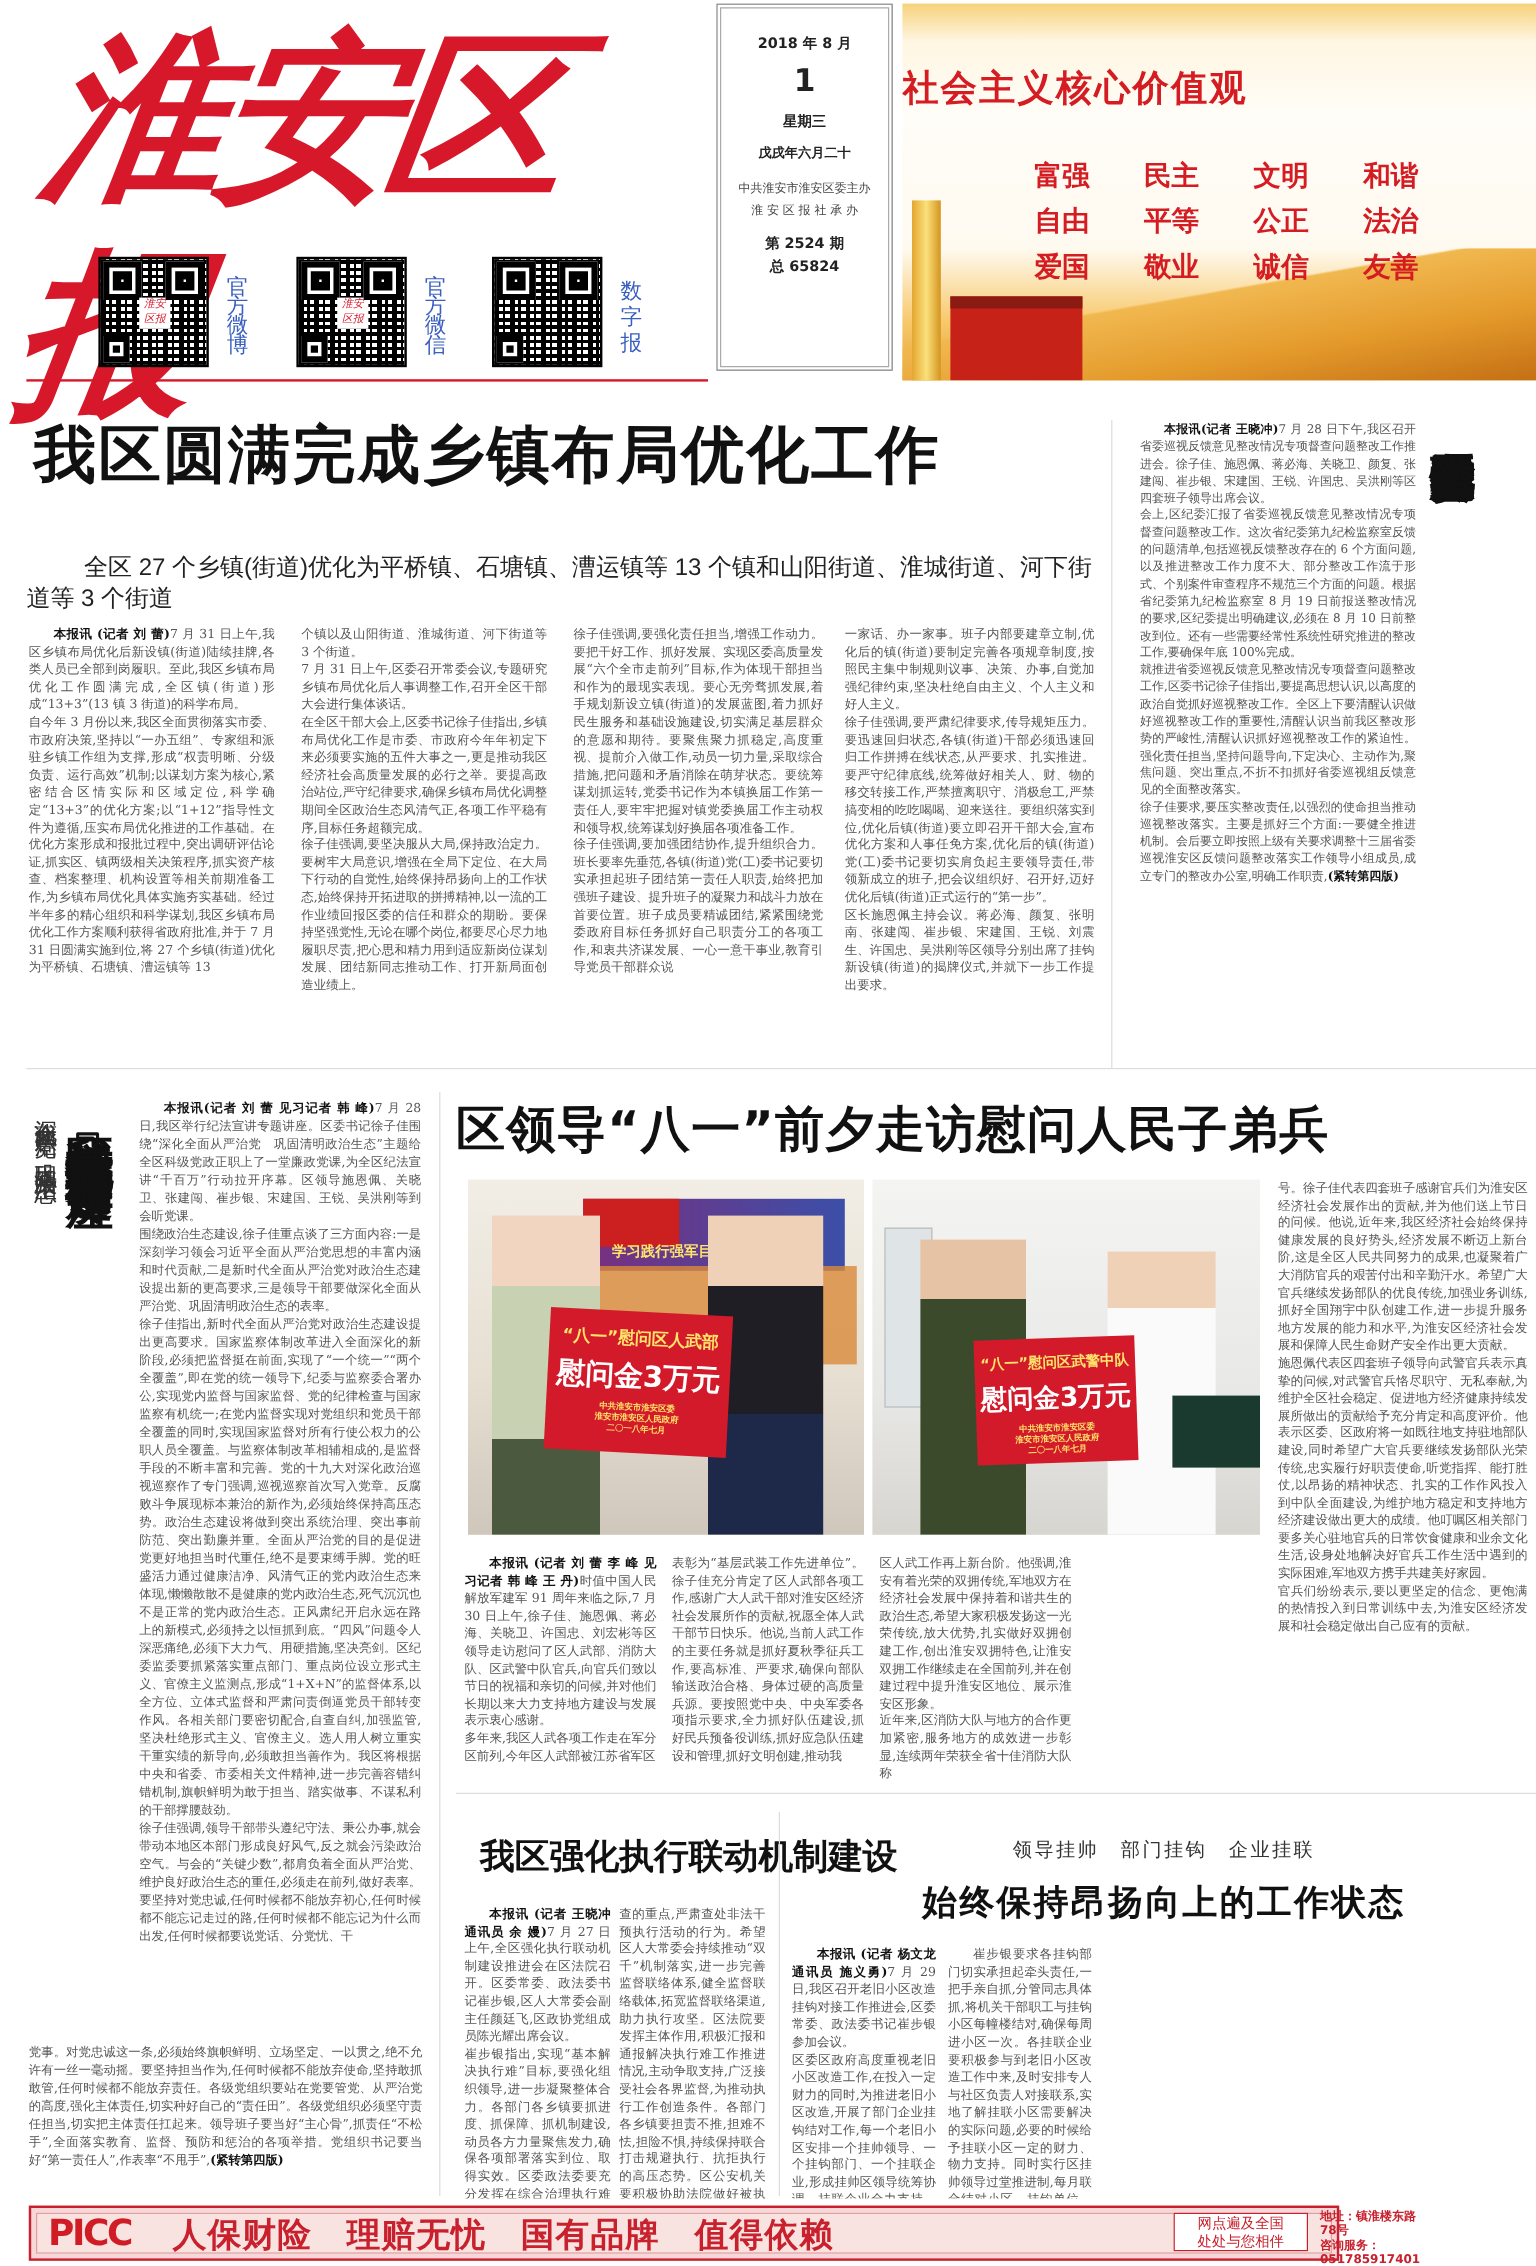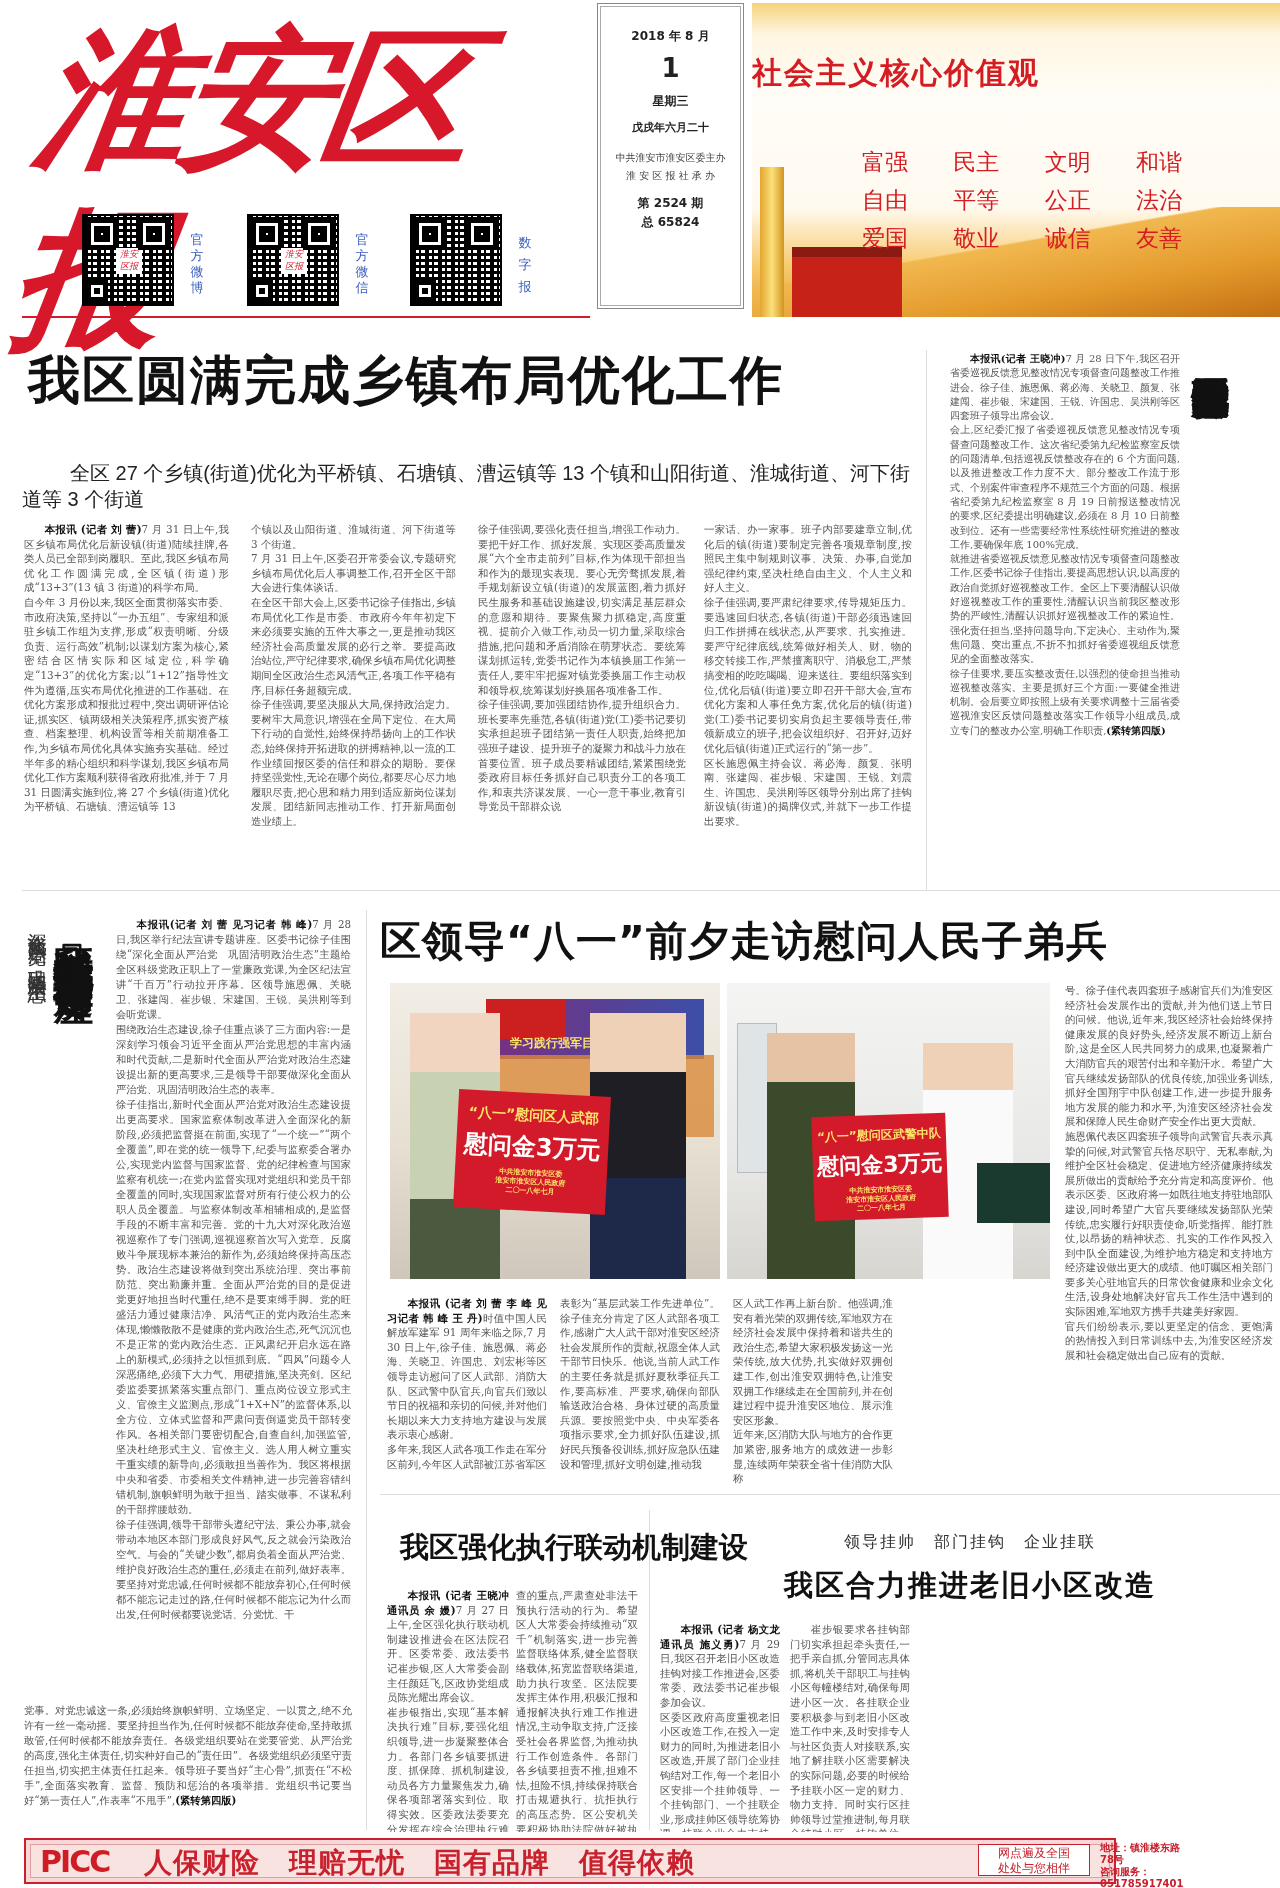--- a/index.html
+++ b/index.html
@@ -8,35 +8,35 @@
 .masthead-title{left:40px;top:8px;width:520px;height:180px;font-family:"DejaVu Serif",serif;font-size:150px;font-weight:bold;font-style:italic;color:#d7182a;letter-spacing:-8px;line-height:180px;transform:skewX(-8deg)}
 .qr{width:92px;height:92px;background:
 repeating-linear-gradient(90deg,#000 0 4px,#fff 4px 7px,#000 7px 9px,#fff 9px 13px),
 repeating-linear-gradient(0deg,#000 0 3px,#fff 3px 6px);
 background-blend-mode:multiply;position:absolute;border:2px solid #000}
 .qr::before,.qr::after{content:"";position:absolute;width:22px;height:22px;border:5px solid #000;background:#fff;box-shadow:inset 0 0 0 3px #fff,inset 0 0 0 10px #000}
 .qr::before{left:2px;top:2px}
 .qr::after{right:2px;top:2px}
 .qr .c3{position:absolute;left:2px;bottom:2px;width:22px;height:22px;border:5px solid #000;background:#fff;box-shadow:inset 0 0 0 3px #fff,inset 0 0 0 10px #000}
 .qr .logo{position:absolute;left:32px;top:32px;width:26px;height:26px;background:#fff;color:#d7182a;font-size:9px;line-height:12px;text-align:center;font-style:italic}
-.qr-label{width:16px;font-family:"DejaVu Sans",sans-serif;font-size:13px;color:#3a5fbf;line-height:16px;text-align:center}
+.qr-label{width:16px;font-family:"DejaVu Sans",sans-serif;font-size:18px;color:#3a5fbf;line-height:16px;text-align:center}
 .datebox{left:597px;top:3px;width:147px;height:306px;border:1px solid #888;box-shadow:inset 0 0 0 2px #fff,inset 0 0 0 3px #aaa;text-align:center;font-family:"DejaVu Sans",sans-serif;color:#222}
 .datebox .d1{margin-top:24px;font-size:12px;font-weight:bold}
 .datebox .d2{margin-top:8px;font-size:26px;font-weight:bold}
 .datebox .d3{margin-top:10px;font-size:12px;font-weight:bold}
 .datebox .d4{margin-top:10px;font-size:11px;font-weight:bold}
 .datebox .d5{margin-top:14px;font-size:10px;font-family:"DejaVu Serif",serif;line-height:18px;color:#444}
 .datebox .d6{margin-top:10px;font-size:12px;font-weight:bold}
 .datebox .d7{margin-top:2px;font-size:12px;font-weight:bold}
 .banner{left:752px;top:3px;width:528px;height:314px;background:linear-gradient(180deg,#f6d27a 0%,#fff6e2 10%,#fffdf8 30%,#fffaf0 65%,#f7c768 85%,#e4a13a 100%);overflow:hidden}
 .banner .mtn{position:absolute;left:0;bottom:0;width:100%;height:110px;background:linear-gradient(170deg,transparent 40%,#f1b850 41%,#e49a2b 70%,#c46f14 100%)}
 .banner .gate{position:absolute;left:40px;bottom:0;width:110px;height:70px;background:#c62218;border-top:10px solid #8b1a12}
 .banner .pillar{position:absolute;left:8px;bottom:0;width:24px;height:150px;background:linear-gradient(90deg,#e3a630,#fbe07a,#d4941f)}
 .banner .bt{position:absolute;left:0;right:0;top:50px;text-align:left;font-family:"DejaVu Sans",sans-serif;font-weight:bold;font-size:30px;color:#d41c22;letter-spacing:2px}
-.banner .grid{position:absolute;left:110px;top:144px;width:320px;font-family:"DejaVu Sans",sans-serif;font-weight:normal;font-size:23px;color:#d41c22}
+.banner .grid{position:absolute;left:110px;top:128px;width:320px;font-family:"DejaVu Sans",sans-serif;font-weight:bold;font-size:23px;color:#d41c22}
 .banner .grid .row{display:flex;justify-content:space-between;height:38px}
 .rule-red{height:2px;background:#d7182a}
 .h1{font-family:"DejaVu Sans",sans-serif;font-weight:bold;color:#111}
 .sub{font-family:"Liberation Sans","DejaVu Sans",sans-serif;color:#222}
 .body-text{font-size:10.4px;line-height:14.6px;color:#555;text-align:justify;text-indent:2em;font-family:"DejaVu Serif",serif}
 .body-text .lead{color:#111;font-weight:bold}
 .col{position:absolute}
 .vtitle{writing-mode:vertical-rl;font-family:"DejaVu Sans",sans-serif;font-weight:bold;color:#111}
 .vsub{writing-mode:vertical-rl;font-family:"DejaVu Serif",serif;color:#333}
 .photo{position:absolute;overflow:hidden}
@@ -203,21 +203,21 @@
 <div class="divider-h" style="left:380px;top:1494px;width:900px"></div>
 
 <div class="abs h1" style="left:400px;top:1528px;width:250px;font-size:29px;white-space:nowrap">我区强化执行联动机制建设</div>
 <div class="col body-text" style="left:387px;top:1588px;width:122px;text-indent:0;white-space:pre-line;height:244px;overflow:hidden"><span class="lead" style="padding-left:2em">本报讯 (记者 王晓冲 通讯员 余 嫚)</span><span>7 月 27 日上午,全区强化执行联动机制建设推进会在区法院召开。区委常委、政法委书记崔步银,区人大常委会副主任颜廷飞,区政协党组成员陈光耀出席会议。
 崔步银指出,实现“基本解决执行难”目标,要强化组织领导,进一步凝聚整体合力。各部门各乡镇要抓进度、抓保障、抓机制建设,动员各方力量聚焦发力,确保各项部署落实到位、取得实效。区委政法委要充分发挥在综合治理执行难工作中的组织、协调和督促检查作用,支持帮助法院解决执行工作中遇到的困难。希望区纪检监察部门把反对地方和部门保护主义、反干预执行作为纪律检</span></div>
 <div class="col body-text" style="left:516px;top:1588px;width:122px;text-indent:0;white-space:pre-line;height:244px;overflow:hidden"><span>查的重点,严肃查处非法干预执行活动的行为。希望区人大常委会持续推动“双千”机制落实,进一步完善监督联络体系,健全监督联络载体,拓宽监督联络渠道,助力执行攻坚。区法院要发挥主体作用,积极汇报和通报解决执行难工作推进情况,主动争取支持,广泛接受社会各界监督,为推动执行工作创造条件。各部门各乡镇要担责不推,担难不怯,担险不惧,持续保持联合打击规避执行、抗拒执行的高压态势。区公安机关要积极协助法院做好被执行人临控、涉案机动车查控和处置等工作,进一步简化被执行人拘留程序,确保抗拒执行、逃避执行,甚至暴力抗法的被执行人及时得到依法处置。</span></div>
 
 <div class="divider-v" style="left:649px;top:1510px;height:320px"></div>
 
 <div class="abs" style="left:660px;top:1532px;width:620px;text-align:center;font-size:16px;color:#333;letter-spacing:2px;font-family:'DejaVu Serif',serif">领导挂帅　部门挂钩　企业挂联</div>
-<div class="abs h1" style="left:660px;top:1566px;width:620px;text-align:center;font-size:29px;letter-spacing:2px">我区合力推进老旧小区改造</div>
+<div class="abs h1" style="left:660px;top:1566px;width:620px;text-align:center;font-size:29px;letter-spacing:2px">始终保持昂扬向上的工作状态</div>
 <div class="col body-text" style="left:660px;top:1622px;width:120px;text-indent:0;white-space:pre-line;height:210px;overflow:hidden"><span class="lead" style="padding-left:2em">本报讯 (记者 杨文龙 通讯员 施义勇)</span><span>7 月 29 日,我区召开老旧小区改造挂钩对接工作推进会,区委常委、政法委书记崔步银参加会议。
 区委区政府高度重视老旧小区改造工作,在投入一定财力的同时,为推进老旧小区改造,开展了部门企业挂钩结对工作,每一个老旧小区安排一个挂帅领导、一个挂钩部门、一个挂联企业,形成挂帅区领导统筹协调、挂联企业全力支持、挂钩部门督查推进、施工单位规范施工、街道、小区、业主共同参与的五方联动机制,形成强大合力。</span></div>
 <div class="col body-text" style="left:790px;top:1622px;width:120px;text-indent:2em;height:210px;overflow:hidden">崔步银要求各挂钩部门切实承担起牵头责任,一把手亲自抓,分管同志具体抓,将机关干部职工与挂钩小区每幢楼结对,确保每周进小区一次。各挂联企业要积极参与到老旧小区改造工作中来,及时安排专人与社区负责人对接联系,实地了解挂联小区需要解决的实际问题,必要的时候给予挂联小区一定的财力、物力支持。同时实行区挂帅领导过堂推进制,每月联合结对小区、挂钩单位、挂联企业召开一次工作过堂会,对工作进度逐一点评过堂。</div>
 
 <div class="abs ad">
   <div class="inner"></div>
   <div class="brand">PICC</div>
   <div class="slogan">人保财险　理赔无忧　国有品牌　值得依赖</div>
   <div class="box">
     <div>网点遍及全国</div>

